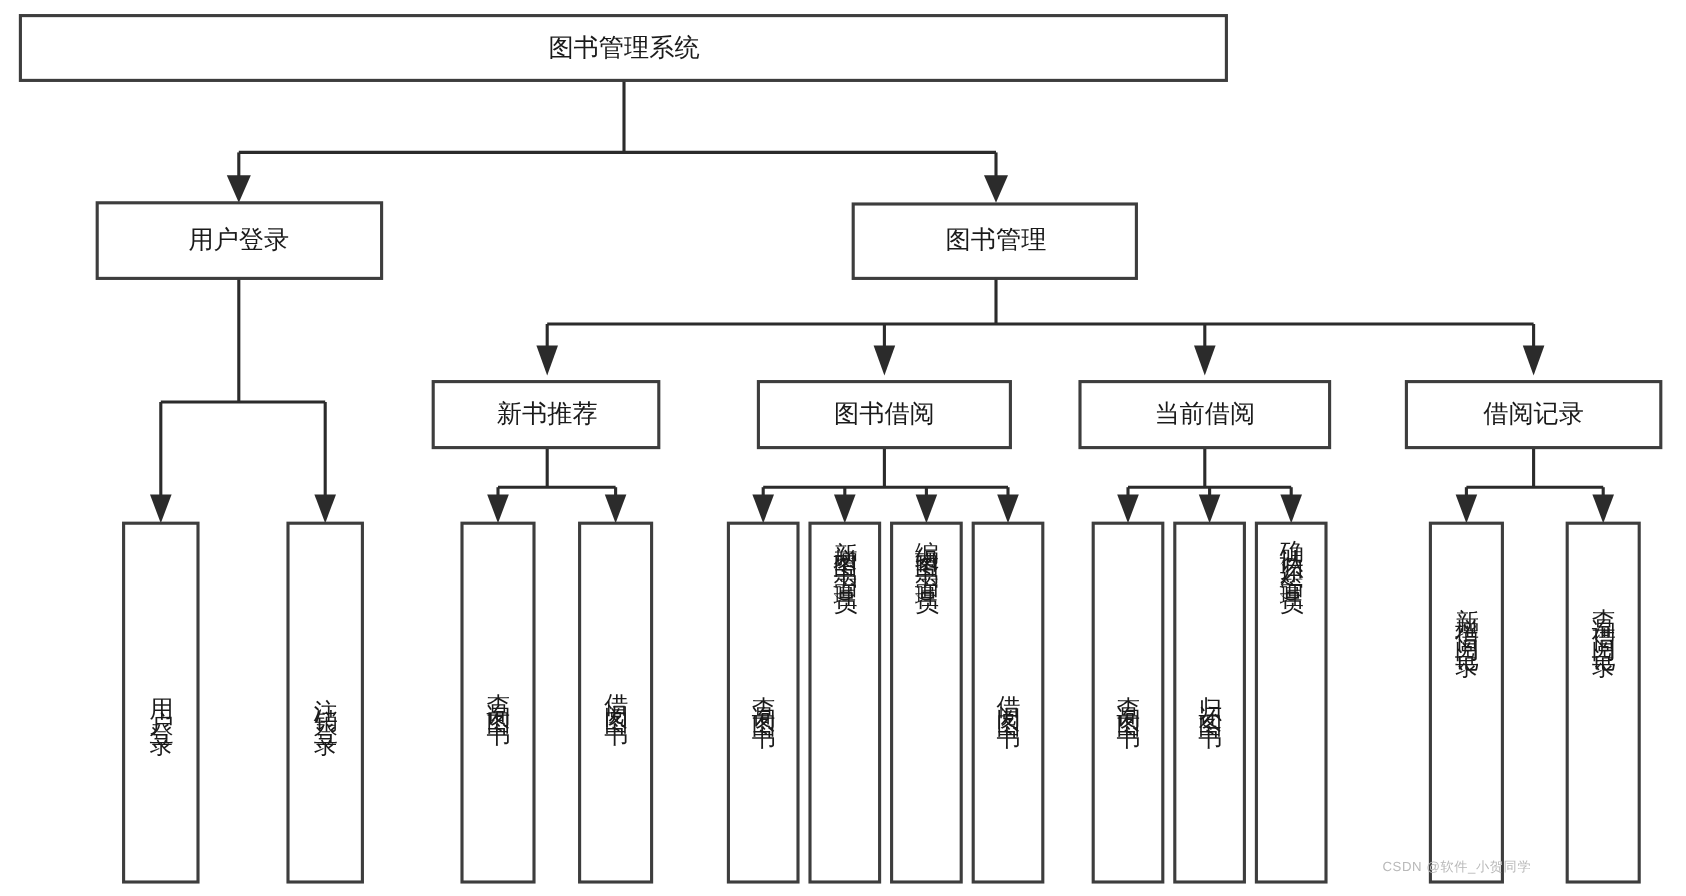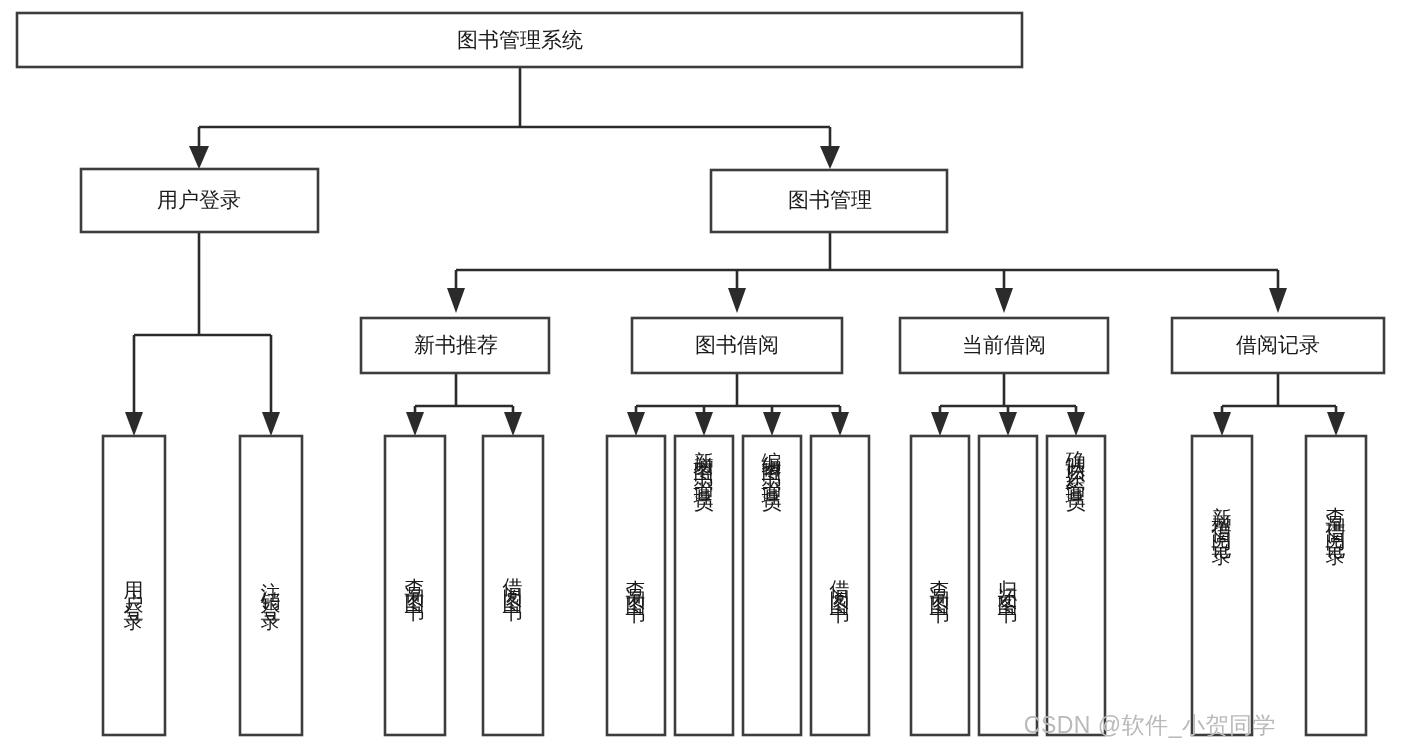--- a/index.html
+++ b/index.html
@@ -50,23 +50,23 @@
   }
   .node-label-v {
     font-family: "Liberation Sans", "DejaVu Sans", sans-serif;
     font-size: 20px;
     fill: #1a1a1a;
     text-anchor: middle;
   }
   .watermark {
     position: absolute;
     right: 8px;
-    bottom: 6px;
-    font-family: "Liberation Sans", "DejaVu Sans", sans-serif;
-    font-size: 23px;
+    bottom: 17px;
+    font-family: "Liberation Sans", "DejaVu Sans", sans-serif;
+    font-size: 11px;
     color: #b9b9b9;
     letter-spacing: 0.5px;
     white-space: nowrap;
     user-select: none;
   }
 </style>
 </head>
 <body>
 
 <div id="diagram-root">

